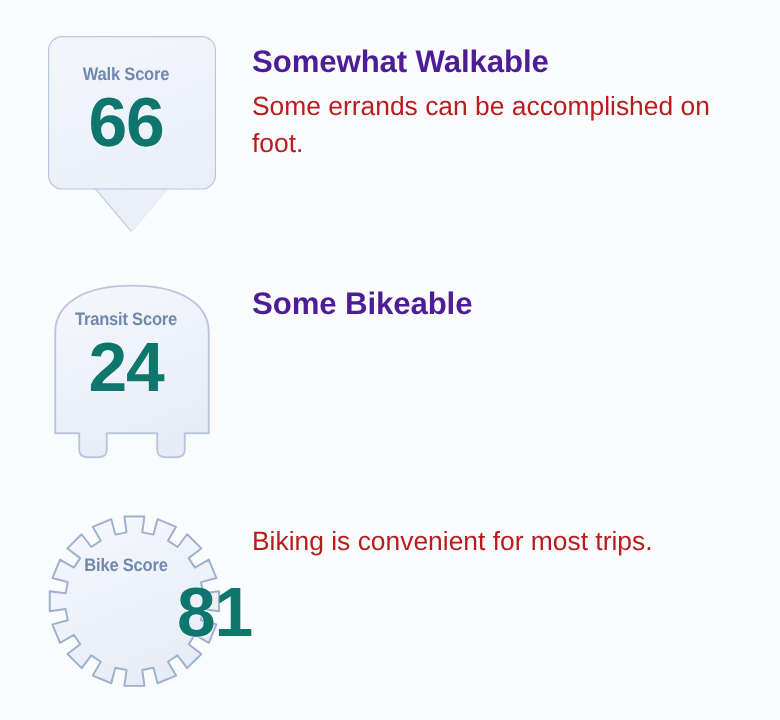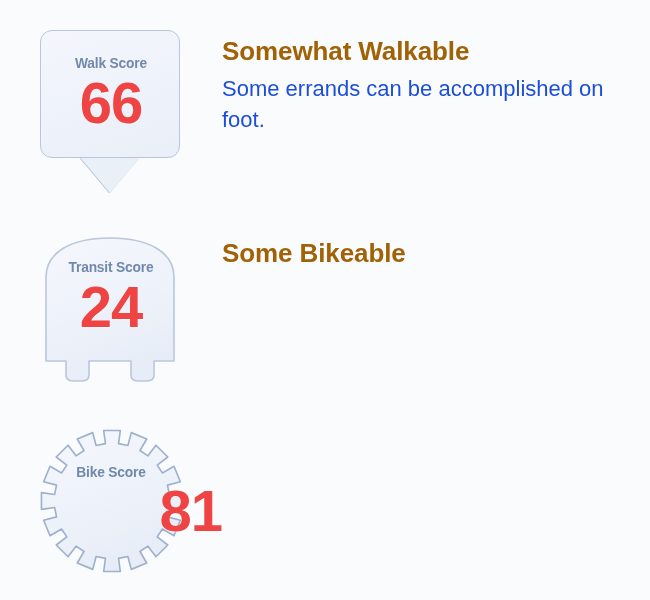--- a/index.html
+++ b/index.html
@@ -30,42 +30,41 @@
   #row-walk    { top: 26px;  height: 185px; }
   #row-transit { top: 228px; height: 185px; }
   #row-bike    { top: 425px; height: 175px; }
 
   
   .badge-col {
     position: relative;
     width: 210px;
     flex: 0 0 210px;
     height: 100%;
-    padding-left: 12px;
   }
 
   .badge-label {
     position: absolute;
     left: 0;
     right: 0;
     text-align: center;
     color: #7189ad;
     font-weight: bold;
     font-size: 15px;
     letter-spacing: -0.2px;
     transform: scaleX(0.92);
     white-space: nowrap;
     z-index: 4;
   }
   .badge-value {
     position: absolute;
     left: 0;
     right: 0;
     text-align: center;
-    color: #ef4444;
+    color: #0f766e;
     font-weight: bold;
     font-size: 58px;
     line-height: 1;
     letter-spacing: -1px;
     z-index: 4;
     text-shadow: 0 1px 0 rgba(255,255,255,0.55);
   }
 
   
   .walk-badge {
@@ -121,29 +120,29 @@
   #row-bike .badge-label { top: 38px; }
   #row-bike .badge-value { top: 57px; text-align: right; }
 
   
   .text-col {
     flex: 1 1 auto;
     padding-top: 10px;
     padding-right: 16px;
   }
   .score-title {
-    color: #a16207;
+    color: #4c1d95;
     font-size: 26px;
     font-weight: bold;
     line-height: 1.18;
     margin: 0 0 6px 0;
     letter-spacing: -0.1px;
   }
   .score-desc {
-    color: #1d4ed8;
+    color: #b91c1c;
     font-size: 22px;
     font-weight: normal;
     line-height: 1.42;
     margin: 0;
     max-width: 410px;
   }
 </style>
 </head>
 <body>
 
@@ -201,16 +200,17 @@
           </defs>
           <g id="gear-shape" fill="url(#gearGrad)" stroke="#9fb0cc" stroke-width="2.2" stroke-linejoin="round">
               <path d="M88.72,4.67 L111.28,4.67 L108.86,22.51 L121.47,25.01 L126.06,7.60 L146.91,16.24 L137.84,31.80 L148.53,38.94 L159.43,24.61 L175.39,40.57 L161.06,51.47 L168.20,62.16 L183.76,53.09 L192.40,73.94 L174.99,78.53 L177.49,91.14 L195.33,88.72 L195.33,111.28 L177.49,108.86 L174.99,121.47 L192.40,126.06 L183.76,146.91 L168.20,137.84 L161.06,148.53 L175.39,159.43 L159.43,175.39 L148.53,161.06 L137.84,168.20 L146.91,183.76 L126.06,192.40 L121.47,174.99 L108.86,177.49 L111.28,195.33 L88.72,195.33 L91.14,177.49 L78.53,174.99 L73.94,192.40 L53.09,183.76 L62.16,168.20 L51.47,161.06 L40.57,175.39 L24.61,159.43 L38.94,148.53 L31.80,137.84 L16.24,146.91 L7.60,126.06 L25.01,121.47 L22.51,108.86 L4.67,111.28 L4.67,88.72 L22.51,91.14 L25.01,78.53 L7.60,73.94 L16.24,53.09 L31.80,62.16 L38.94,51.47 L24.61,40.57 L40.57,24.61 L51.47,38.94 L62.16,31.80 L53.09,16.24 L73.94,7.60 L78.53,25.01 L91.14,22.51 Z"></path>
             </g>
         </svg>
       </div>
       <div class="badge-label">Bike Score</div>
       <div class="badge-value">81</div>
     </div>
     <div class="text-col">
+      <p class="score-desc">Biking is convenient for most trips.</p>
     </div>
   </div>
 
 </div>
 
 </body></html>

